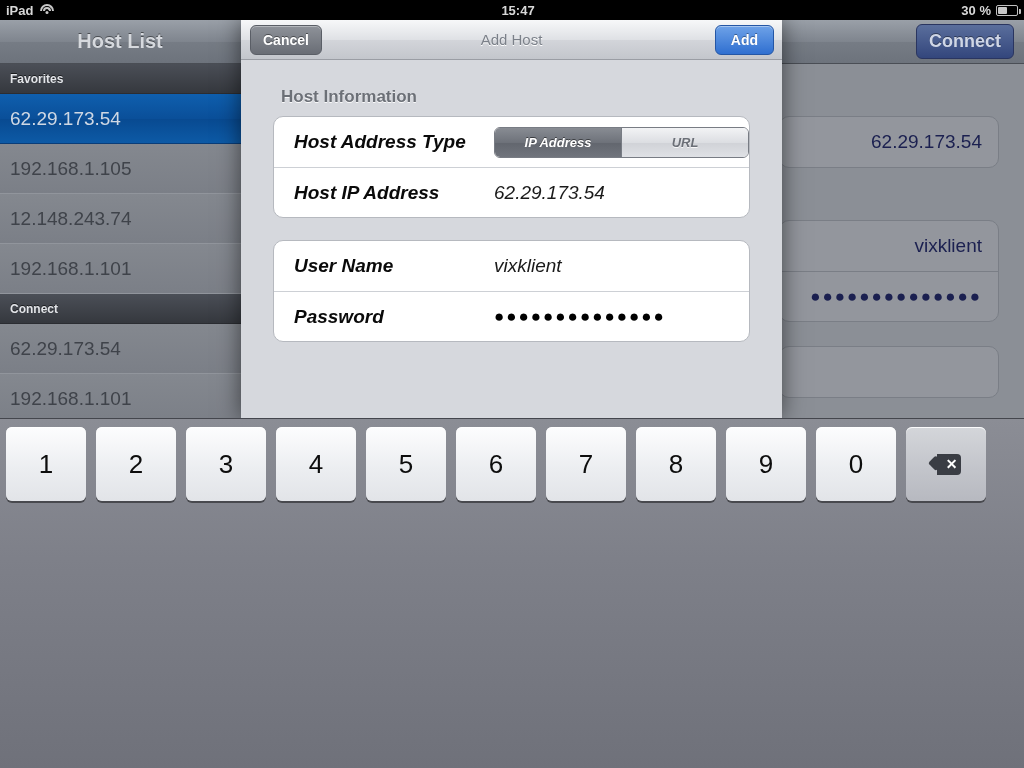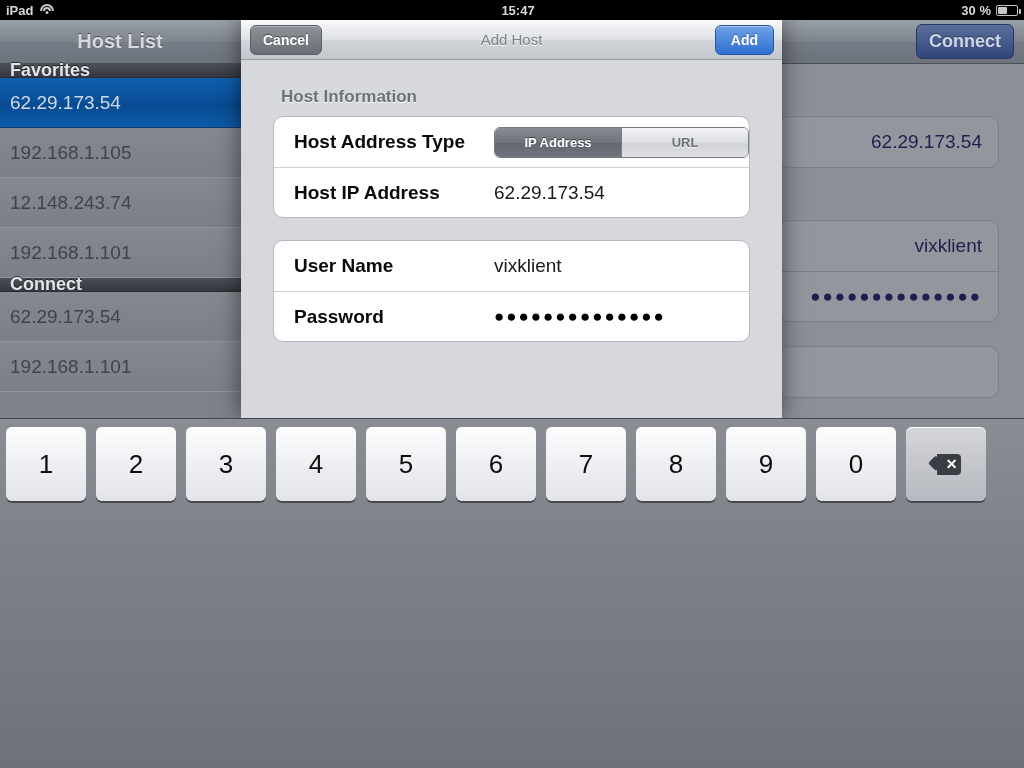--- a/index.html
+++ b/index.html
@@ -46,23 +46,23 @@
   }
   .connect-btn {
     position:absolute; right:10px; padding:6px 12px; border-radius:6px;
     background: linear-gradient(to bottom,#5a6e9c,#33467c);
     border:1px solid #2a3560; color:#cfd6e6; font-size:18px; font-weight:bold;
     text-shadow:0 -1px 0 rgba(0,0,0,.4);
   }
   #bg-body { position:absolute; left:0; top:44px; width:1024px; bottom:0; background:#8b8f96; }
   #bg-list { position:absolute; left:0; top:0; width:243px; bottom:0; background:#7e828a; }
   .list-header {
-    height:14px; display:flex; align-items:center; padding-left:10px;
+    height:30px; display:flex; align-items:center; padding-left:10px;
     background: linear-gradient(to bottom,#4b4f57,#35383e);
-    color:#e3e5e9; font-size:18px; font-weight:bold; text-shadow:0 -1px 0 rgba(0,0,0,.6);
+    color:#e3e5e9; font-size:12px; font-weight:bold; text-shadow:0 -1px 0 rgba(0,0,0,.6);
     border-bottom:1px solid #2b2d32;
   }
   .list-row {
     height:50px; display:flex; align-items:center; padding-left:10px;
     color:#3f434a; font-size:19px; border-bottom:1px solid #91959c;
     background: linear-gradient(to bottom,#84888f,#7b7f87);
   }
   .list-row.selected {
     background: linear-gradient(to bottom,#0f5fae 0%, #0a4f99 50%, #084a91 51%, #0d5aa6 100%);
     color:#cfd8e4; border-bottom:1px solid #0a3d78;
@@ -114,21 +114,21 @@
   #modal-body { position:relative; padding: 27px 32px 0 32px; }
   .section-title {
     font-size:17px; font-weight:bold; color:#6c7077;
     text-shadow:0 1px 0 rgba(255,255,255,.85);
     margin-bottom: 9px; margin-left:8px;
   }
   .card {
     background:#fff; border:1px solid #b6b9bf; border-radius:10px;
     overflow:hidden; margin-bottom:22px;
   }
-  .row { height:50px; display:flex; align-items:center; padding:0 0 0 20px; }
+  .row { height:50px; display:flex; align-items:center; padding:0 0 0 20px;font-style:italic; }
   .row + .row { border-top:1px solid #cdd0d5; }
   .row-label { font-size:19px; font-weight:bold; color:#0a0a0a; width:200px; flex-shrink:0; }
   .row-value { font-size:19px; color:#1a1a1a; }
   .row-dots { font-size:17px; letter-spacing:2px; color:#000; }
 
   .segmented {
     display:flex; width:289px; height:31px; border-radius:6px; overflow:hidden;
     border:1px solid #787c84; box-shadow: inset 0 1px 0 rgba(255,255,255,.3);
   }
   .seg {

